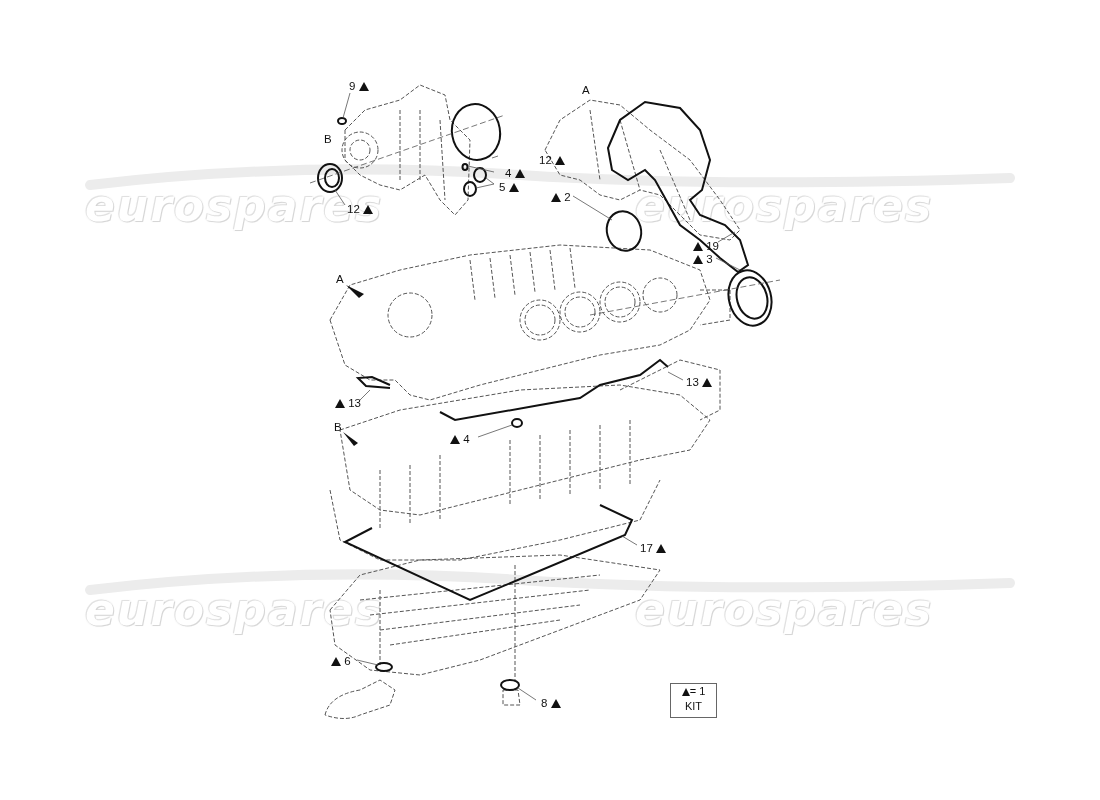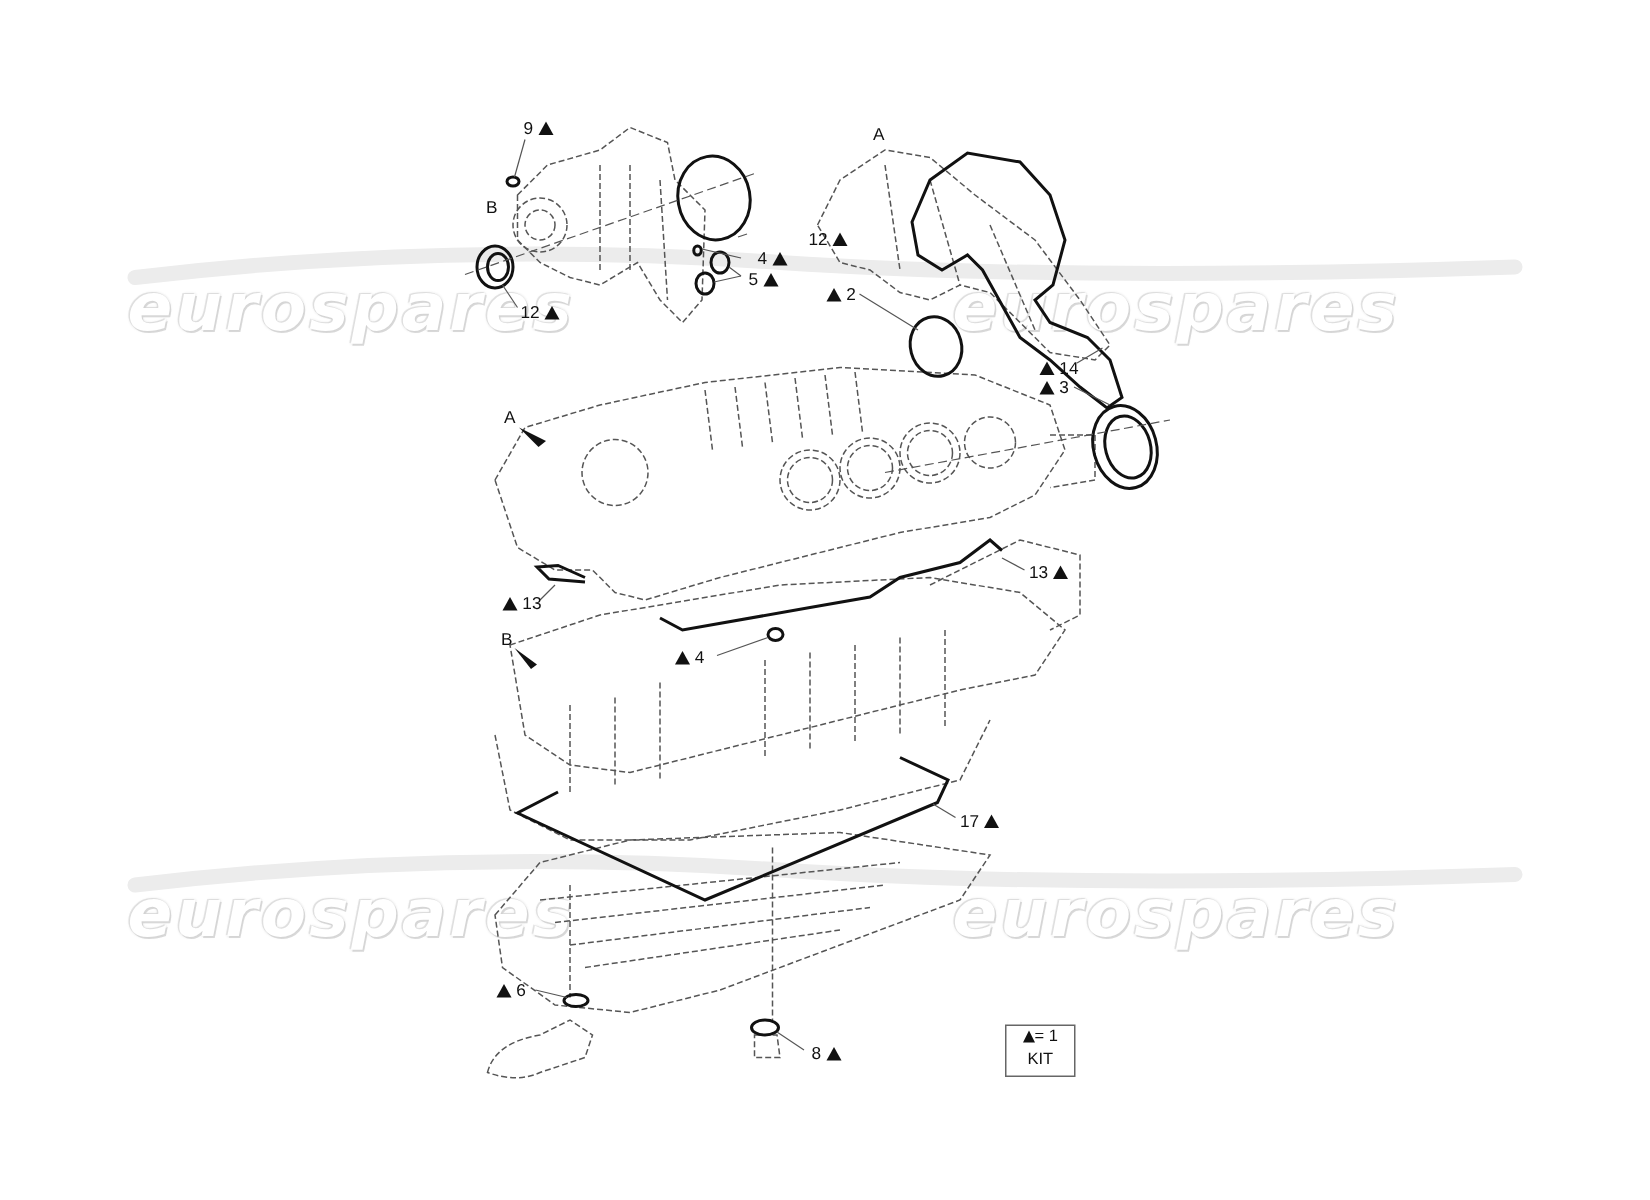--- a/index.html
+++ b/index.html
@@ -135,21 +135,21 @@
   <div class="label" style="left:336px; top:273px;">A</div>
   <div class="label" style="left:334px; top:421px;">B</div>
 
   <div class="label" style="left:349px; top:80px;"><span>9</span> <span class="tri"></span></div>
   <div class="label" style="left:499px; top:154px;margin-left:40px;"><span>12</span> <span class="tri"></span></div>
   <div class="label" style="left:505px; top:167px;"><span>4</span> <span class="tri"></span></div>
   <div class="label" style="left:499px; top:181px;"><span>5</span> <span class="tri"></span></div>
   <div class="label" style="left:347px; top:203px;"><span>12</span> <span class="tri"></span></div>
 
   <div class="label" style="left:551px; top:191px;"><span class="tri"></span> <span>2</span></div>
-  <div class="label" style="left:693px; top:240px;"><span class="tri"></span> <span>14</span></div>
+  <div class="label" style="left:693px; top:240px;"><span class="tri"></span> <span>19</span></div>
   <div class="label" style="left:693px; top:253px;"><span class="tri"></span> <span>3</span></div>
 
   <div class="label" style="left:686px; top:376px;"><span>13</span> <span class="tri"></span></div>
   <div class="label" style="left:335px; top:397px;"><span class="tri"></span> <span>13</span></div>
   <div class="label" style="left:450px; top:433px;"><span class="tri"></span> <span>4</span></div>
   <div class="label" style="left:640px; top:542px;"><span>17</span> <span class="tri"></span></div>
   <div class="label" style="left:331px; top:655px;"><span class="tri"></span> <span>6</span></div>
   <div class="label" style="left:541px; top:697px;"><span>8</span> <span class="tri"></span></div>
 
   <div class="kit-box">

